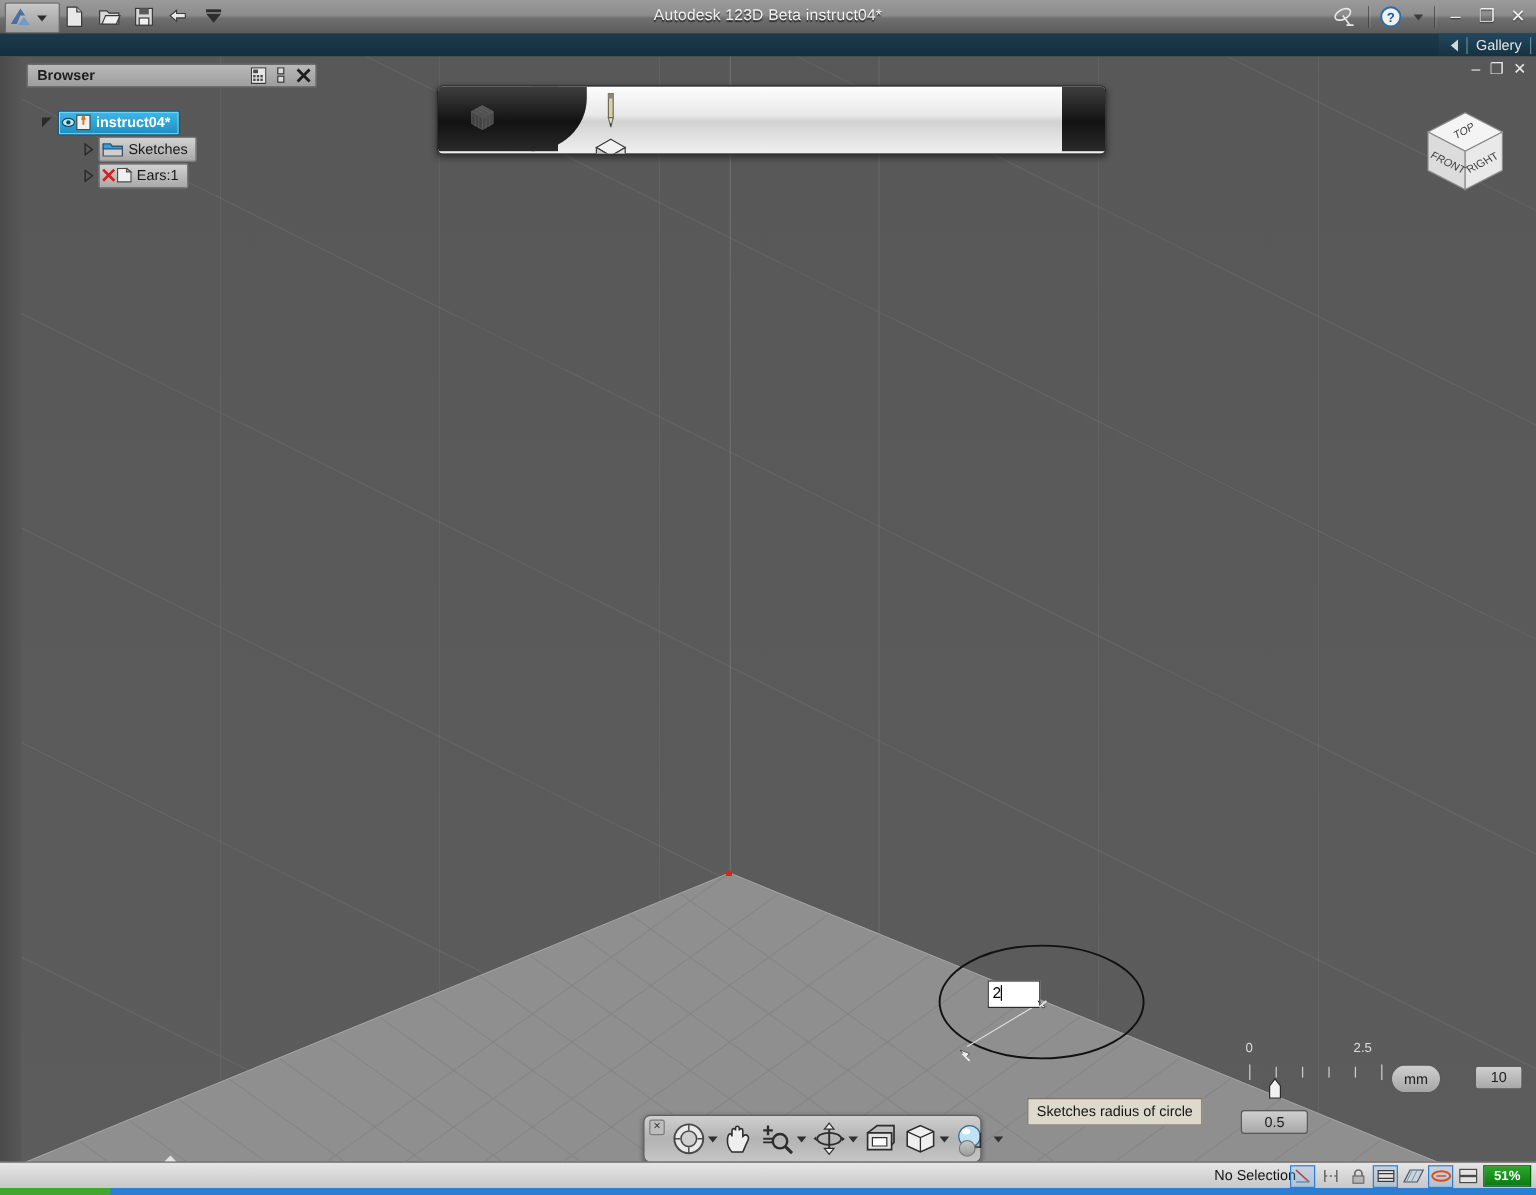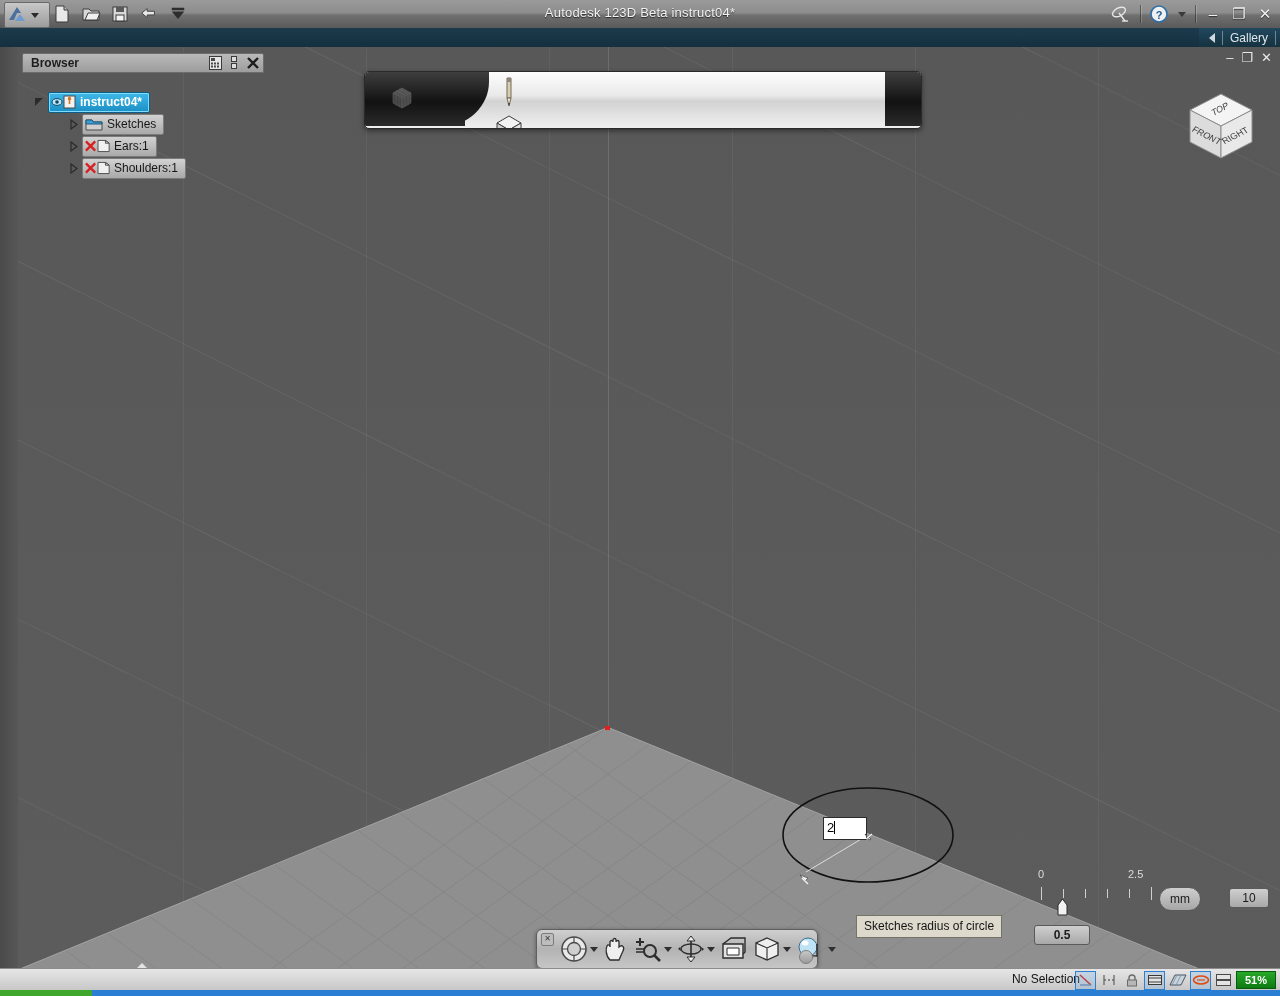--- a/index.html
+++ b/index.html
@@ -445,21 +445,21 @@
       <div class="rl-tick" style="left:11px;top:19px;height:13px;"></div>
       <div class="rl-tick" style="left:33px;top:21px;height:9px;"></div>
       <div class="rl-tick" style="left:55px;top:21px;height:9px;"></div>
       <div class="rl-tick" style="left:77px;top:21px;height:9px;"></div>
       <div class="rl-tick" style="left:99px;top:21px;height:9px;"></div>
       <div class="rl-tick" style="left:121px;top:19px;height:13px;"></div>
     </div>
     <svg class="rl-handle" style="top:851px;" viewBox="0 0 11 18">
       <path d="M5.5 1 L10 7 L10 17 L1 17 L1 7 Z" fill="#f2f2f2" stroke="#2a2a2a"></path>
     </svg>
-    <div class="val-box" style="left:1034px;top:878px;width:56px;font-weight:bold;">0.5</div>
+    <div class="val-box" style="left:1034px;top:878px;width:56px;">0.5</div>
     <div class="unit-pill" style="top:840px;">mm</div>
     <div class="val-box" style="left:1229px;top:841px;width:40px;">10</div>
 
     <div class="navbar" style="top:882px;">
       <div class="nav-closer">✕</div>
       <div class="nav-items">
         <div class="navitem">
           <svg width="30" height="30" viewBox="0 0 30 30">
             <circle cx="15" cy="15" r="12" fill="#e9e9e9" stroke="#4a4a4a" stroke-width="1.6"></circle>
             <circle cx="15" cy="15" r="6.5" fill="#cfcfcf" stroke="#4a4a4a" stroke-width="1.3"></circle>
@@ -599,33 +599,20 @@
           <div class="chip">
             <svg class="gicon2" viewBox="0 0 28 16">
               <path d="M14 2 h8 l4 3 v9 h-12 Z" fill="#f0f0f0" stroke="#4a4a4a"></path>
               <path d="M22 2 l4 3 h-4 Z" fill="#cfcfcf" stroke="#4a4a4a"></path>
               <path d="M1 3 L11 13 M11 3 L1 13" stroke="#d81e1e" stroke-width="2.4"></path>
             </svg>
             <span>Ears:1</span>
           </div>
         </div>
 
-        <div class="node" style="padding-left:46px;">
-          <svg class="twisty" viewBox="0 0 11 11">
-            <path d="M3 1 L9 5.5 L3 10 Z" fill="none" stroke="#2a2a2a" stroke-width="1.2"></path>
-          </svg>
-          <div class="chip">
-            <svg class="gicon2" viewBox="0 0 28 16">
-              <path d="M14 2 h8 l4 3 v9 h-12 Z" fill="#f0f0f0" stroke="#4a4a4a"></path>
-              <path d="M22 2 l4 3 h-4 Z" fill="#cfcfcf" stroke="#4a4a4a"></path>
-              <path d="M1 3 L11 13 M11 3 L1 13" stroke="#d81e1e" stroke-width="2.4"></path>
-            </svg>
-            <span>Shoulders:1</span>
-          </div>
-        </div>
       </div>
     </div>
   </div>
 
   <div class="statusbar">
     <div class="status-text">No Selection</div>
     <div class="status-icons">
       <div class="sicon on">
         <svg width="16" height="14" viewBox="0 0 16 14">
           <path d="M2 2 L13 12" stroke="#b44040" stroke-width="1.4"></path>

